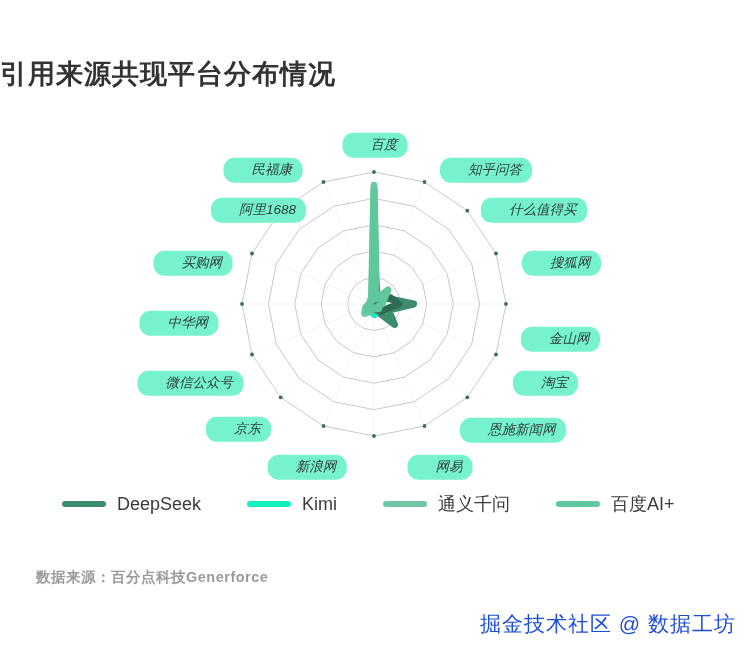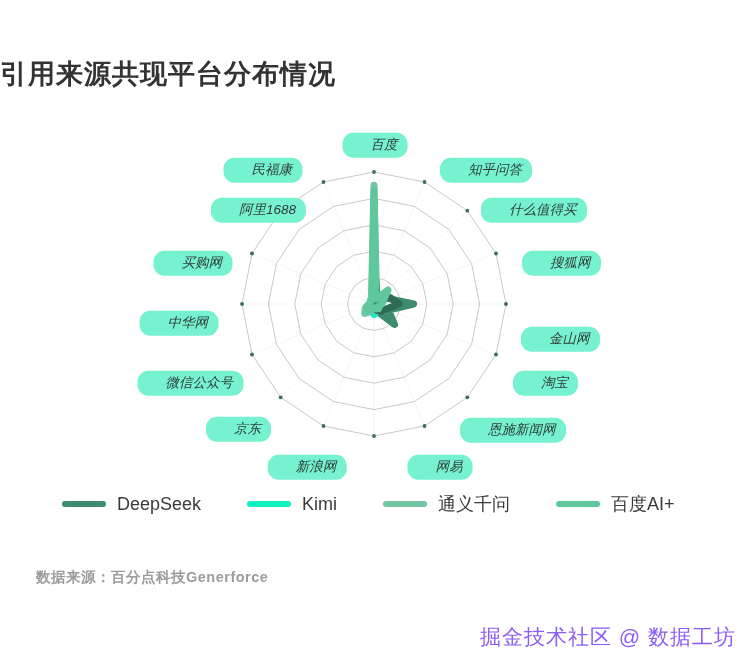--- a/index.html
+++ b/index.html
@@ -52,22 +52,22 @@
 
   
   .source {
     position: absolute; left: 36px; top: 568px;
     font-size: 14.5px; font-weight: bold; color: #9b9b9b;
     letter-spacing: .5px;
   }
 
   
   .watermark {
-    position: absolute; right: 14px; bottom: 1px;
-    font-size: 21px; color: #8b5cf6;
+    position: absolute; right: 14px; bottom: 14px;
+    font-size: 21px; color: #1d4ed8;
     letter-spacing: 1px;
   }
 </style>
 </head>
 <body>
 
 <div id="root">
 
   <div class="title">引用来源共现平台分布情况</div>
 

